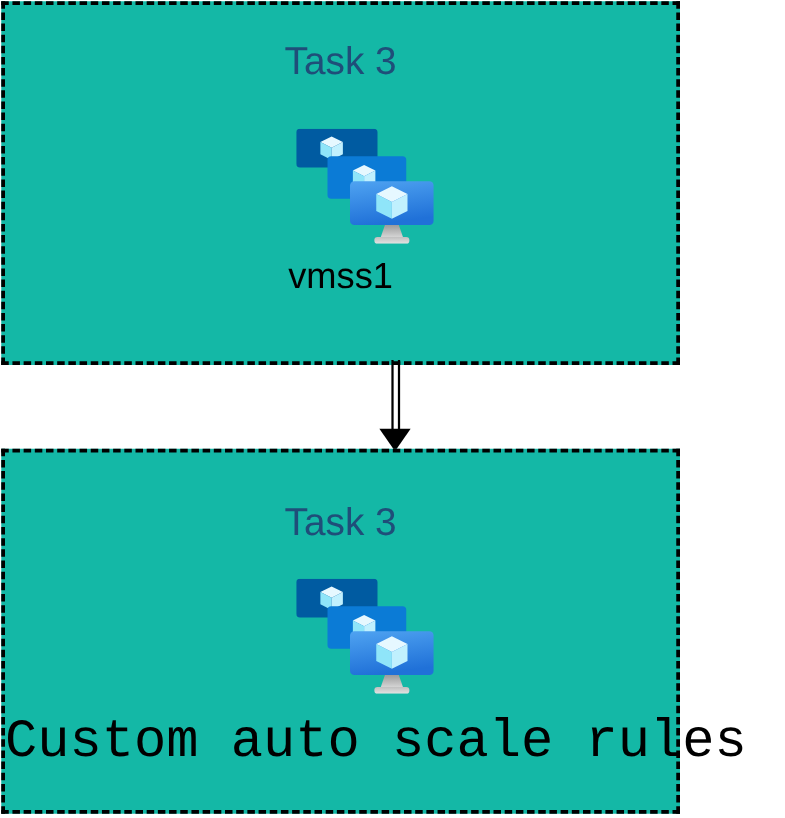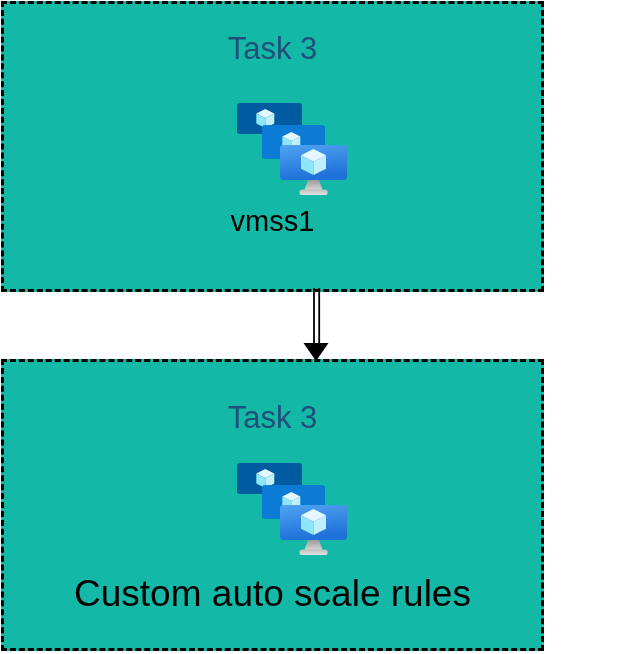--- a/index.html
+++ b/index.html
@@ -56,22 +56,23 @@
     color: #000000;
     white-space: pre;
   }
   #box-task3 .node-caption {
     top: 199px;
     font-size: 29px;
     line-height: 36px;
   }
   #box-task4 .node-caption {
     top: 212px;
-    font-size: 37px;
+    font-size: 43px;
     line-height: 40px;
+    font-family: Liberation Mono, monospace;
   }
 
   .connector {
     position: absolute;
     left: 0;
     top: 286px;
     width: 628px;
     height: 76px;
     pointer-events: none;
   }

